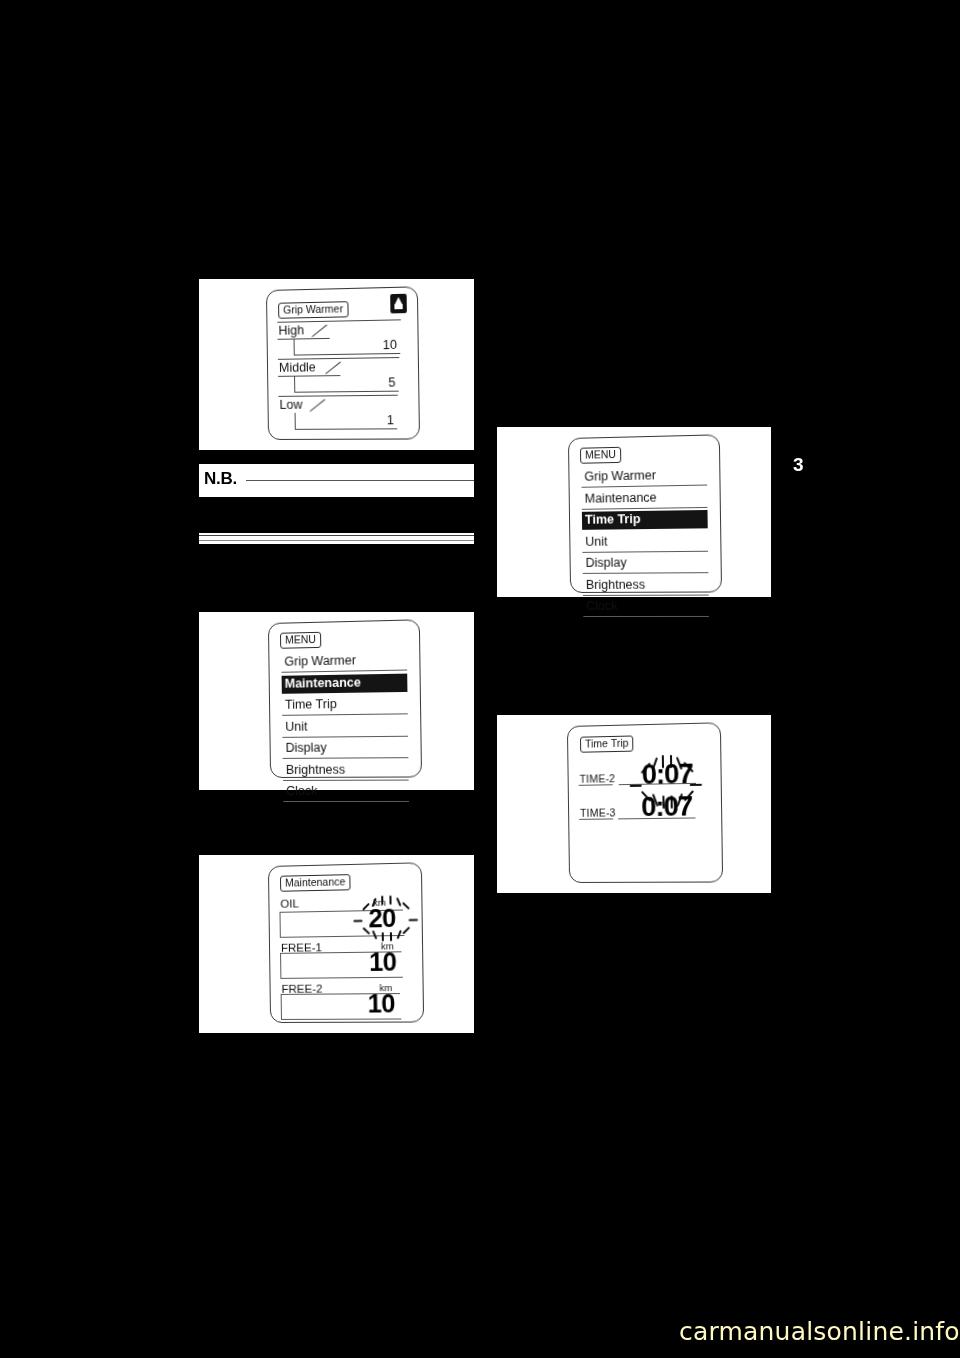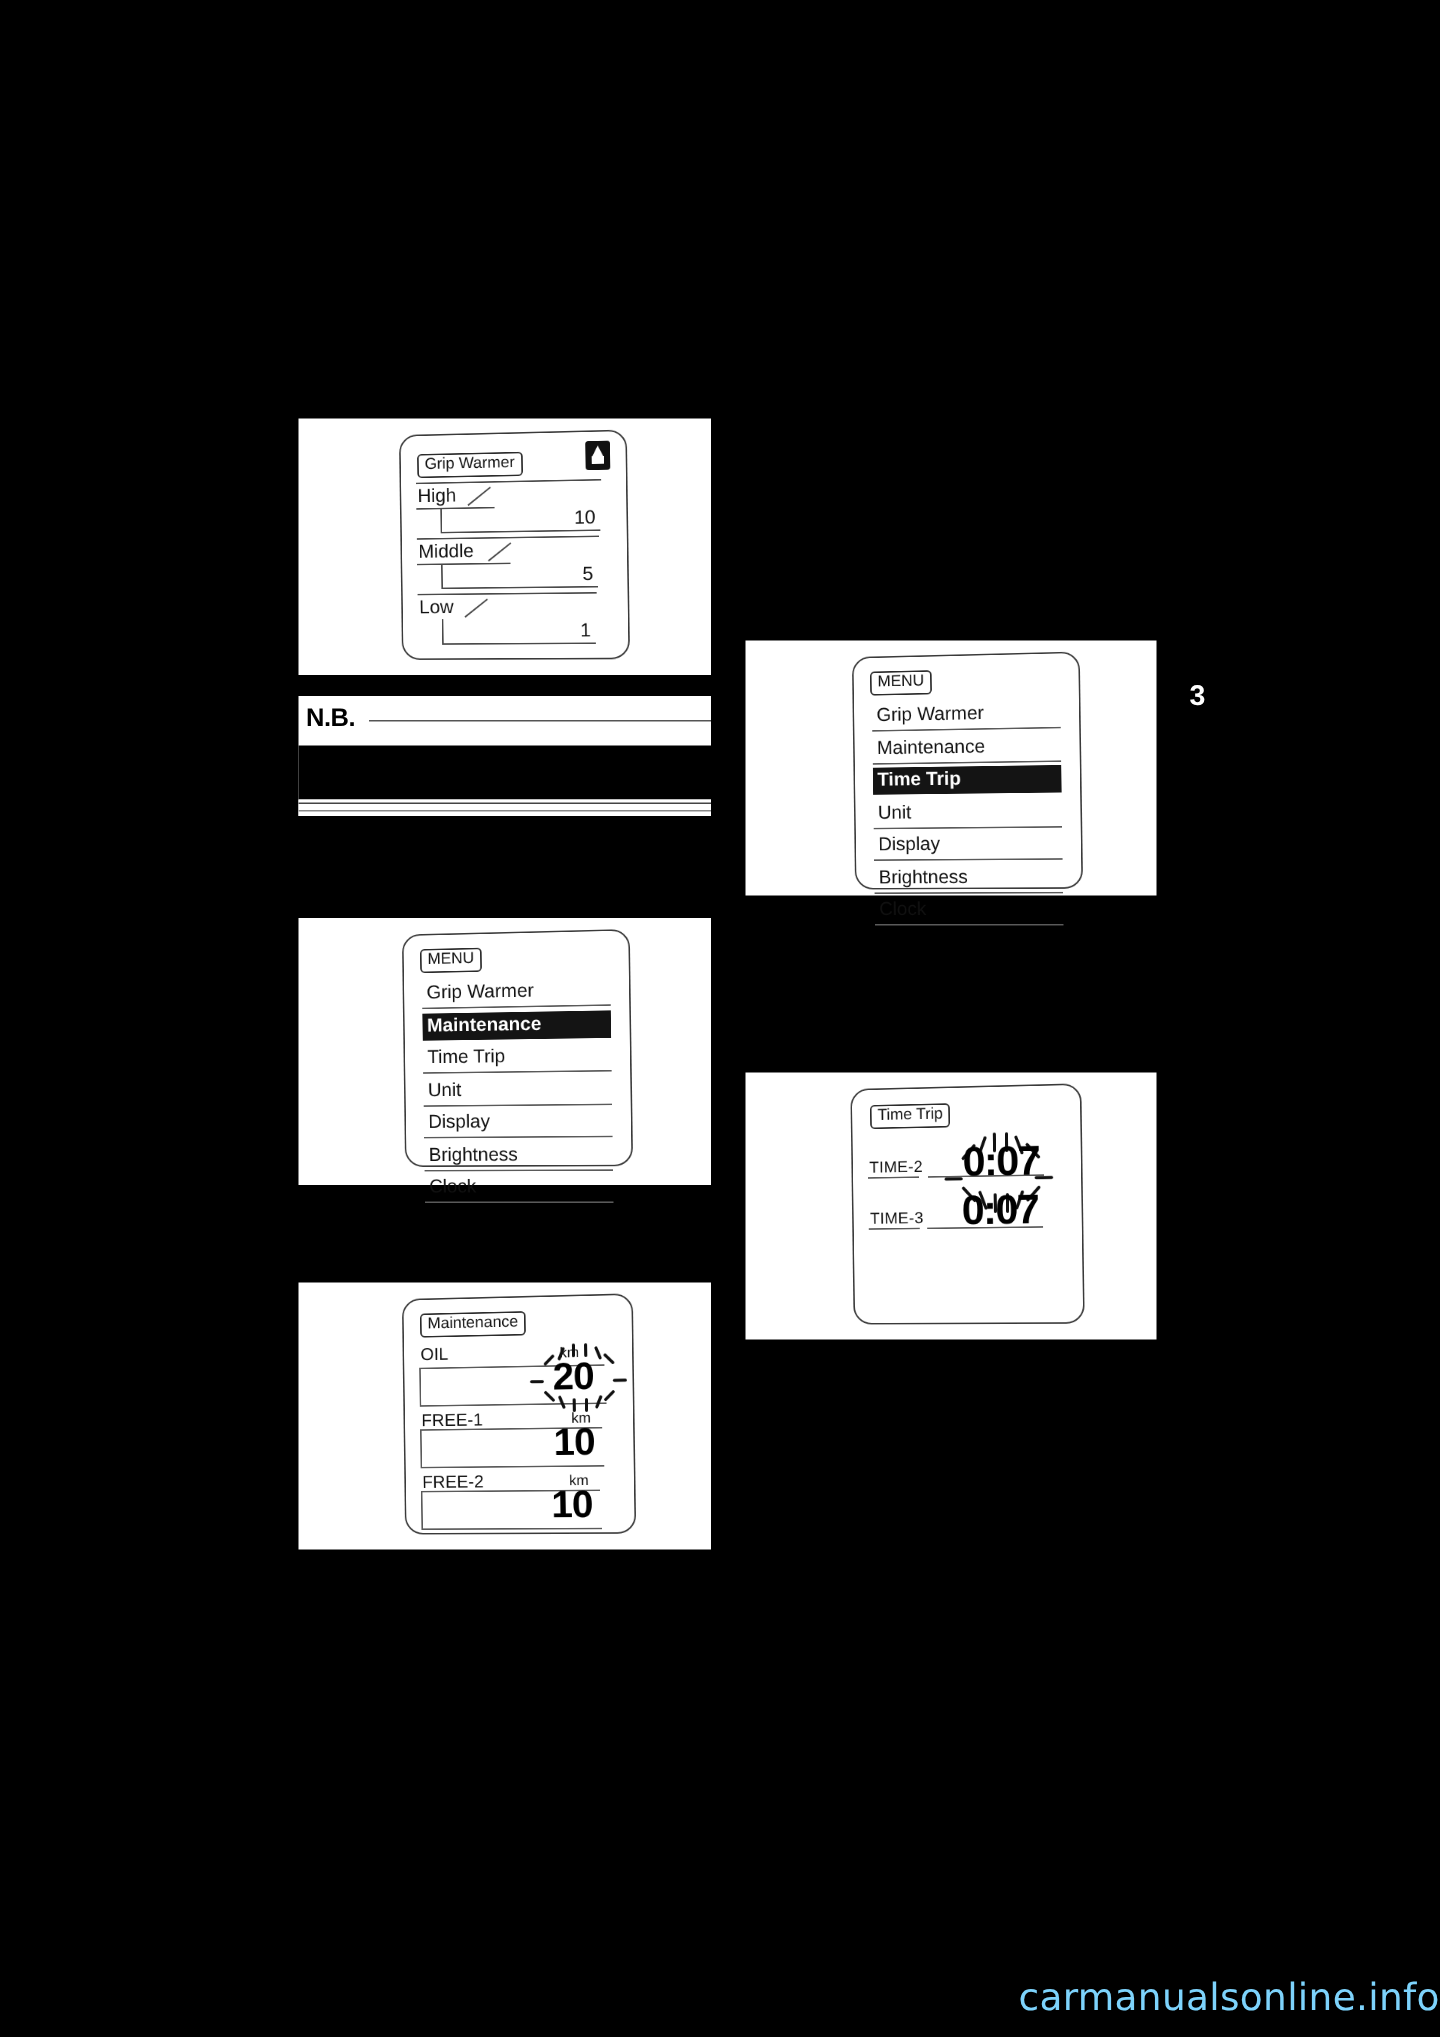--- a/index.html
+++ b/index.html
@@ -89,21 +89,21 @@
   #note-mask-1{left:199px;top:497px;width:275px;height:36px;}
   #note-rule-bot{position:absolute;left:199px;top:533px;width:275px;height:11px;background:#fff;}
   #note-rule-bot .r1{position:absolute;left:0;right:0;top:2px;border-top:1.6px solid #444;}
   #note-rule-bot .r2{position:absolute;left:0;right:0;top:7px;border-top:1.6px solid #888;}
 
   
   #chapter-tab{position:absolute;left:793px;top:452px;width:24px;height:26px;
                color:#fff;font-size:19px;font-weight:bold;line-height:26px;text-align:left;}
 
   
-  #watermark{position:absolute;left:679px;top:1318px;font-size:25px;color:#7dd3fc;
+  #watermark{position:absolute;left:679px;top:1318px;font-size:25px;color:#fef9c3;
              letter-spacing:0.2px;line-height:28px;font-family:"DejaVu Sans",sans-serif;}
 </style>
 </head>
 <body>
 
 <div class="page">
 
   <div class="wblock" id="fig-grip">
     <div class="lcd skew" id="gripLcd">
 

